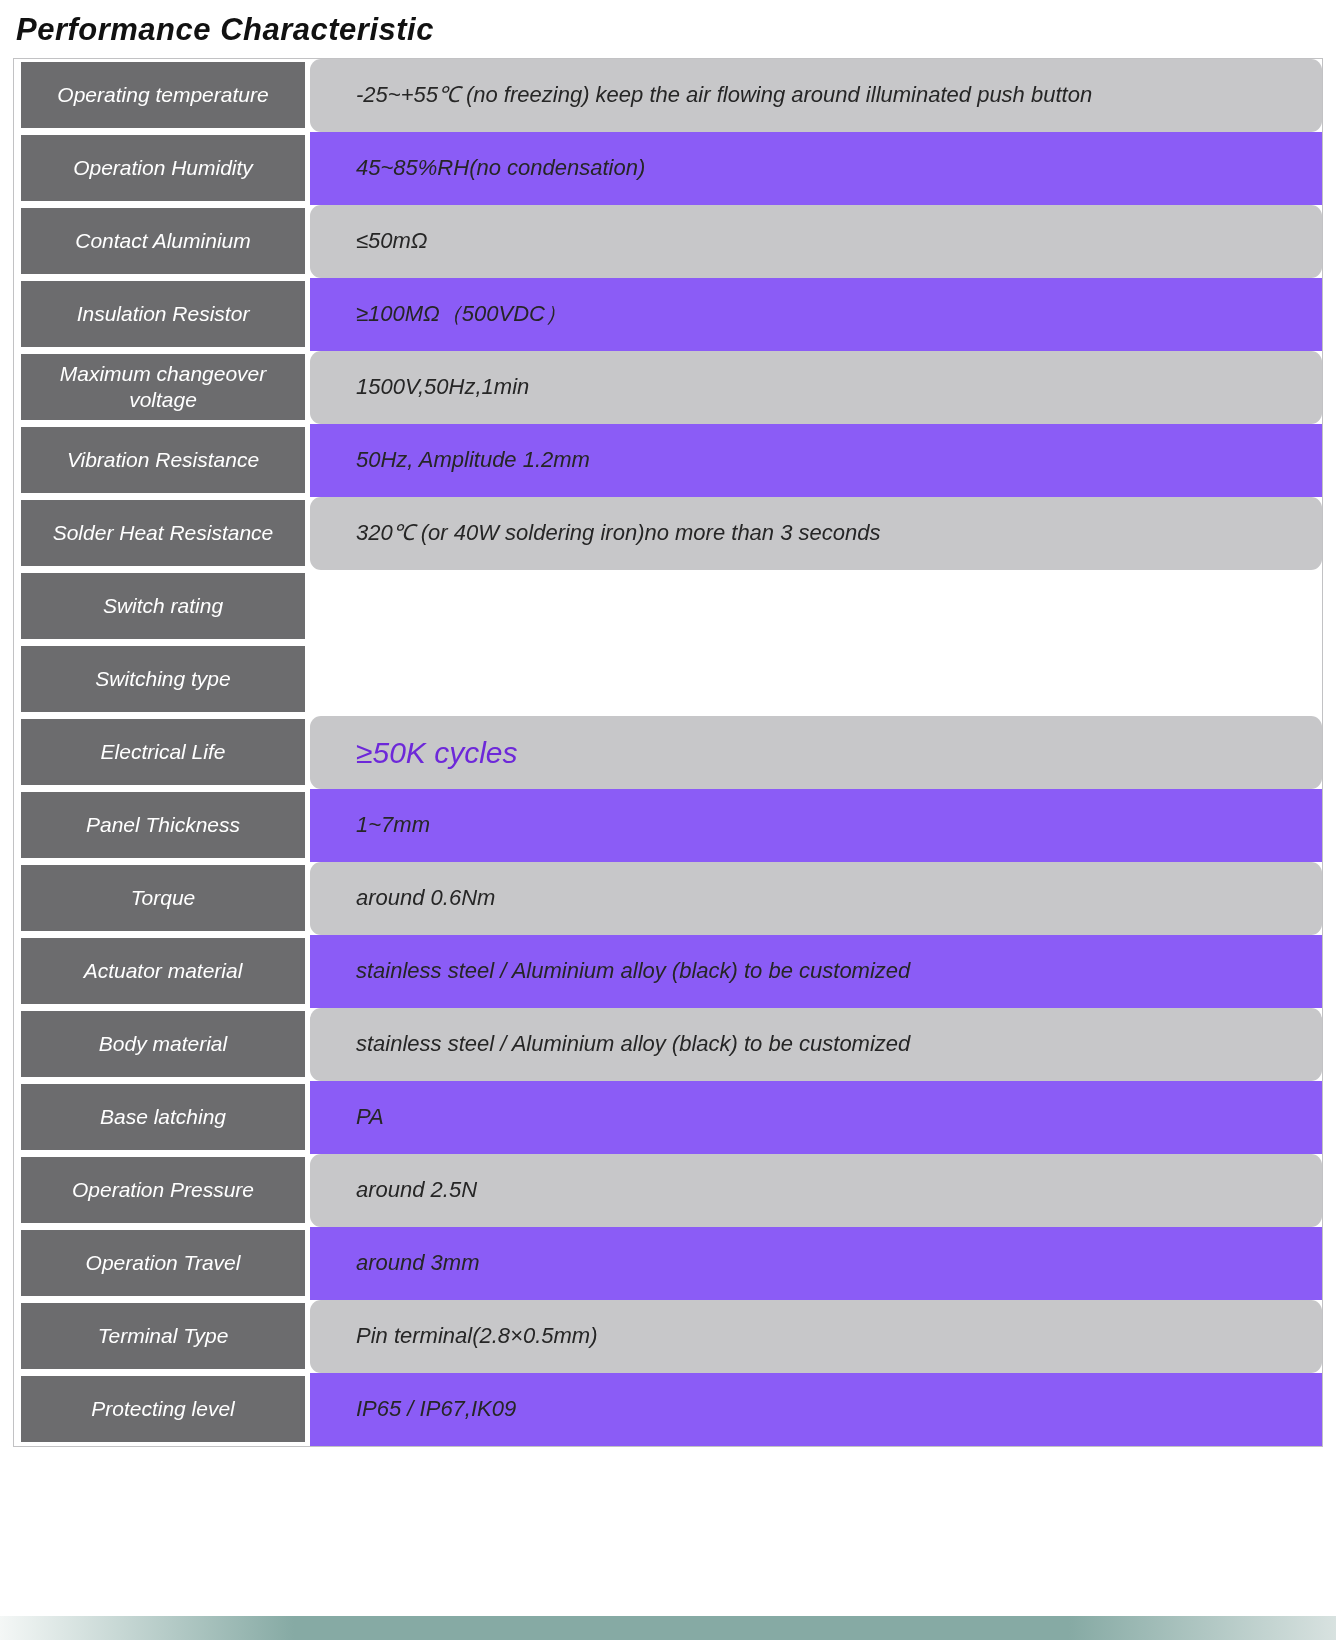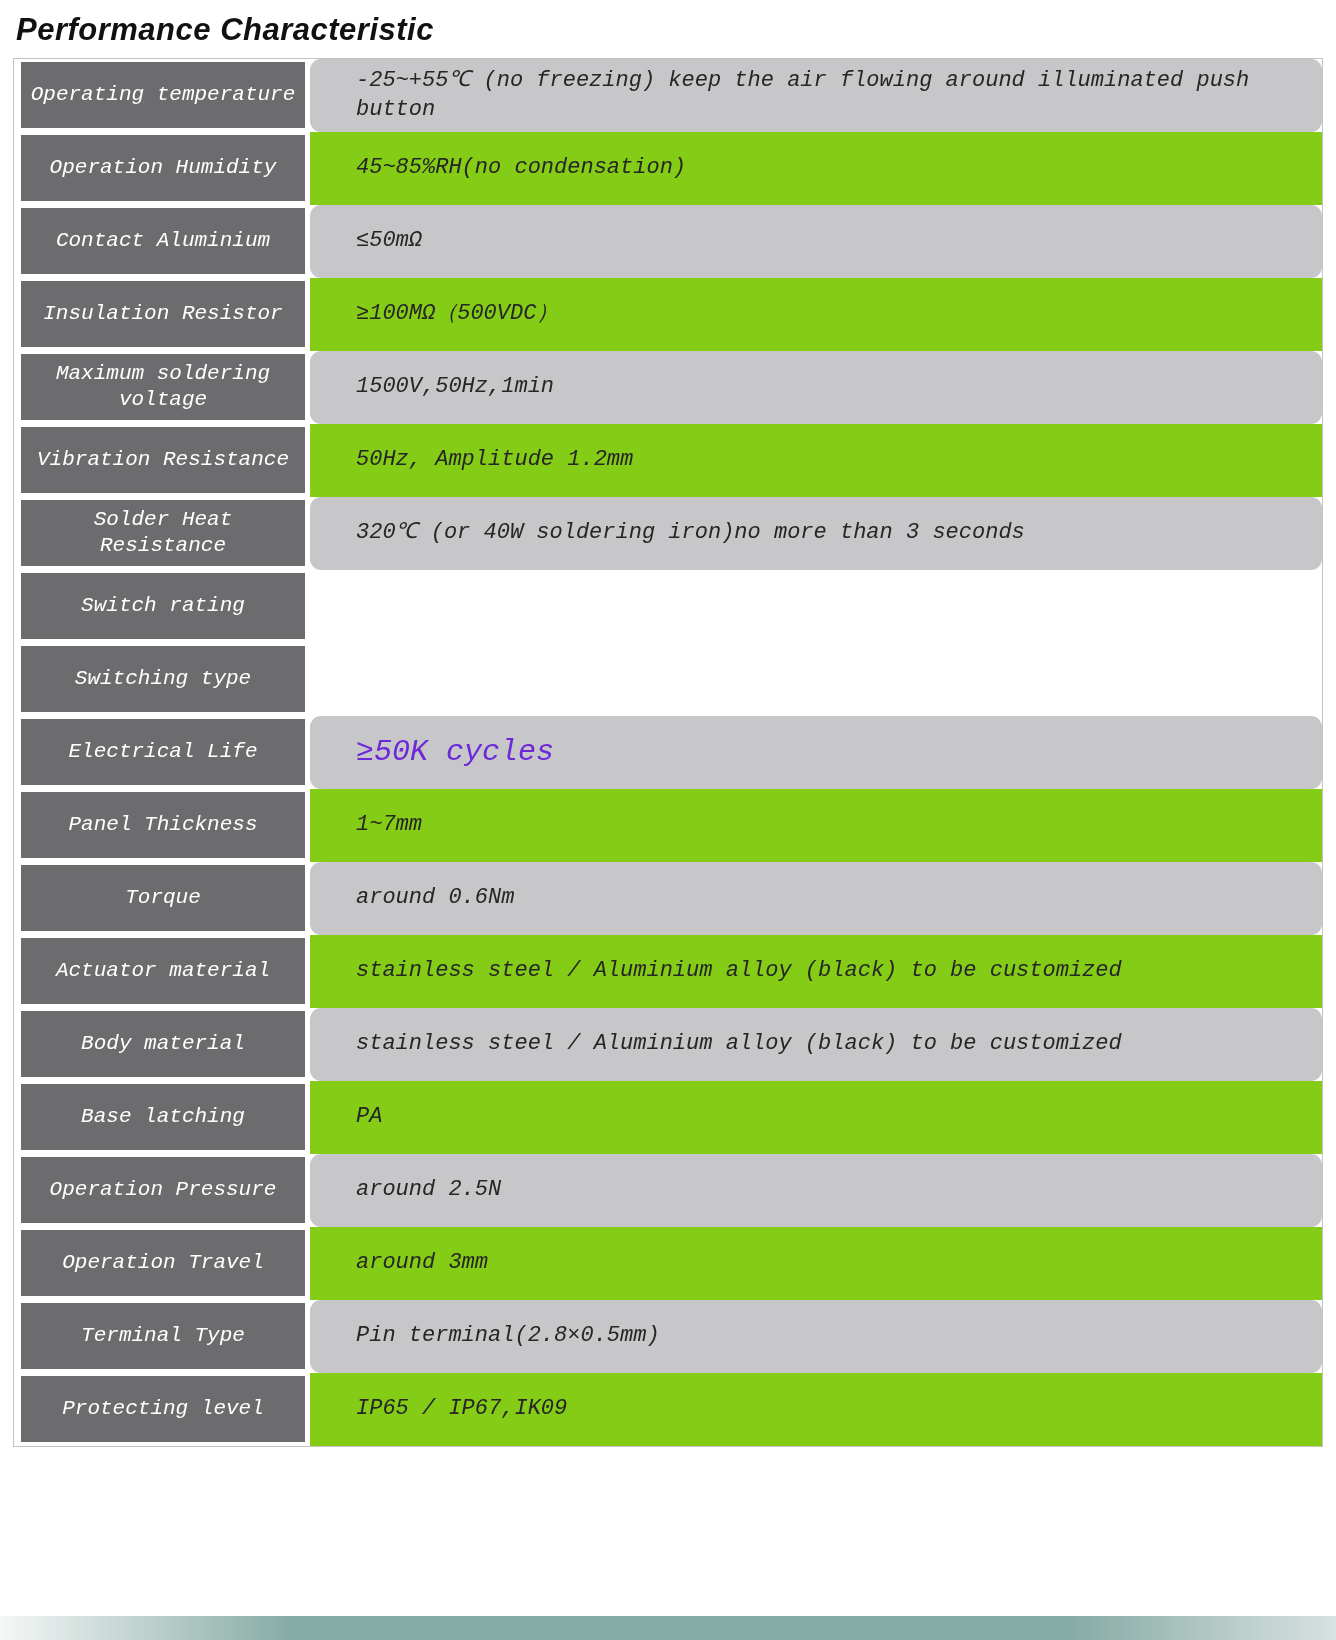--- a/index.html
+++ b/index.html
@@ -20,21 +20,20 @@
     letter-spacing:0.5px;
   }
   .spec-table {
     margin:0 13px;
     border:1px solid #c2c2c4;
     background:#fff;
   }
   .row {
     display:flex;
     min-height:73px;
-    font-family:Liberation Mono, monospace;
   }
   .label-wrap {
     width:296px;
     box-sizing:border-box;
     padding:3px 5px 4px 7px;
     display:flex;
     background:#fff;
   }
   .label-cell {
     flex:1;
@@ -52,21 +51,21 @@
   .value-cell {
     flex:1;
     display:flex;
     align-items:center;
     font-style:italic;
     font-size:22px;
     color:#262626;
     padding-left:46px;
     padding-right:24px;
     line-height:1.3;
-    background:#84cc16;
+    background:#8b5cf6;
   }
   .row.striped .value-cell {
     background:var(--stripe-bg, #c7c7c9);
     border-radius:11px;
   }
   .row.emph .value-cell {
     font-size:30px;
     color:#6d28d9;
   }
   .footer-bar {
@@ -104,21 +103,21 @@
     <div class="value-cell">≤50mΩ</div>
   </div>
       <div class="row">
     <div class="label-wrap">
       <div class="label-cell">Insulation Resistor</div>
     </div>
     <div class="value-cell">≥100MΩ（500VDC）</div>
   </div>
       <div class="row striped">
     <div class="label-wrap">
-      <div class="label-cell">Maximum soldering voltage</div>
+      <div class="label-cell">Maximum changeover voltage</div>
     </div>
     <div class="value-cell">1500V,50Hz,1min</div>
   </div>
       <div class="row">
     <div class="label-wrap">
       <div class="label-cell">Vibration Resistance</div>
     </div>
     <div class="value-cell">50Hz, Amplitude 1.2mm</div>
   </div>
       <div class="row striped">

